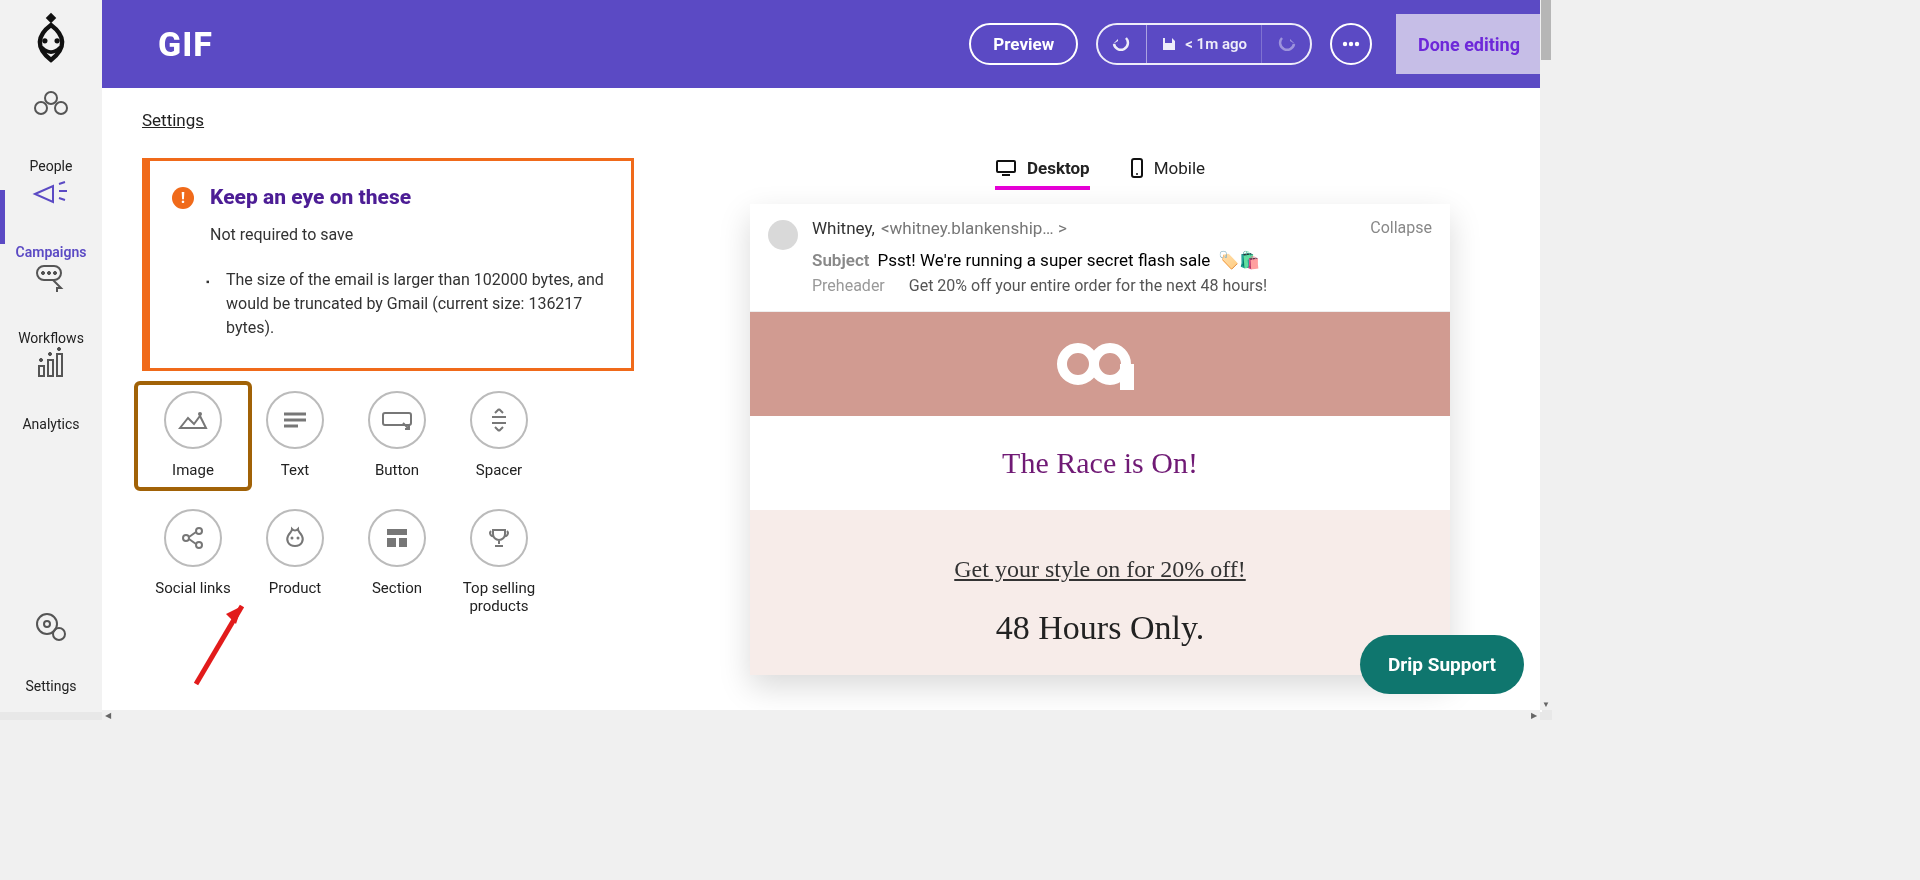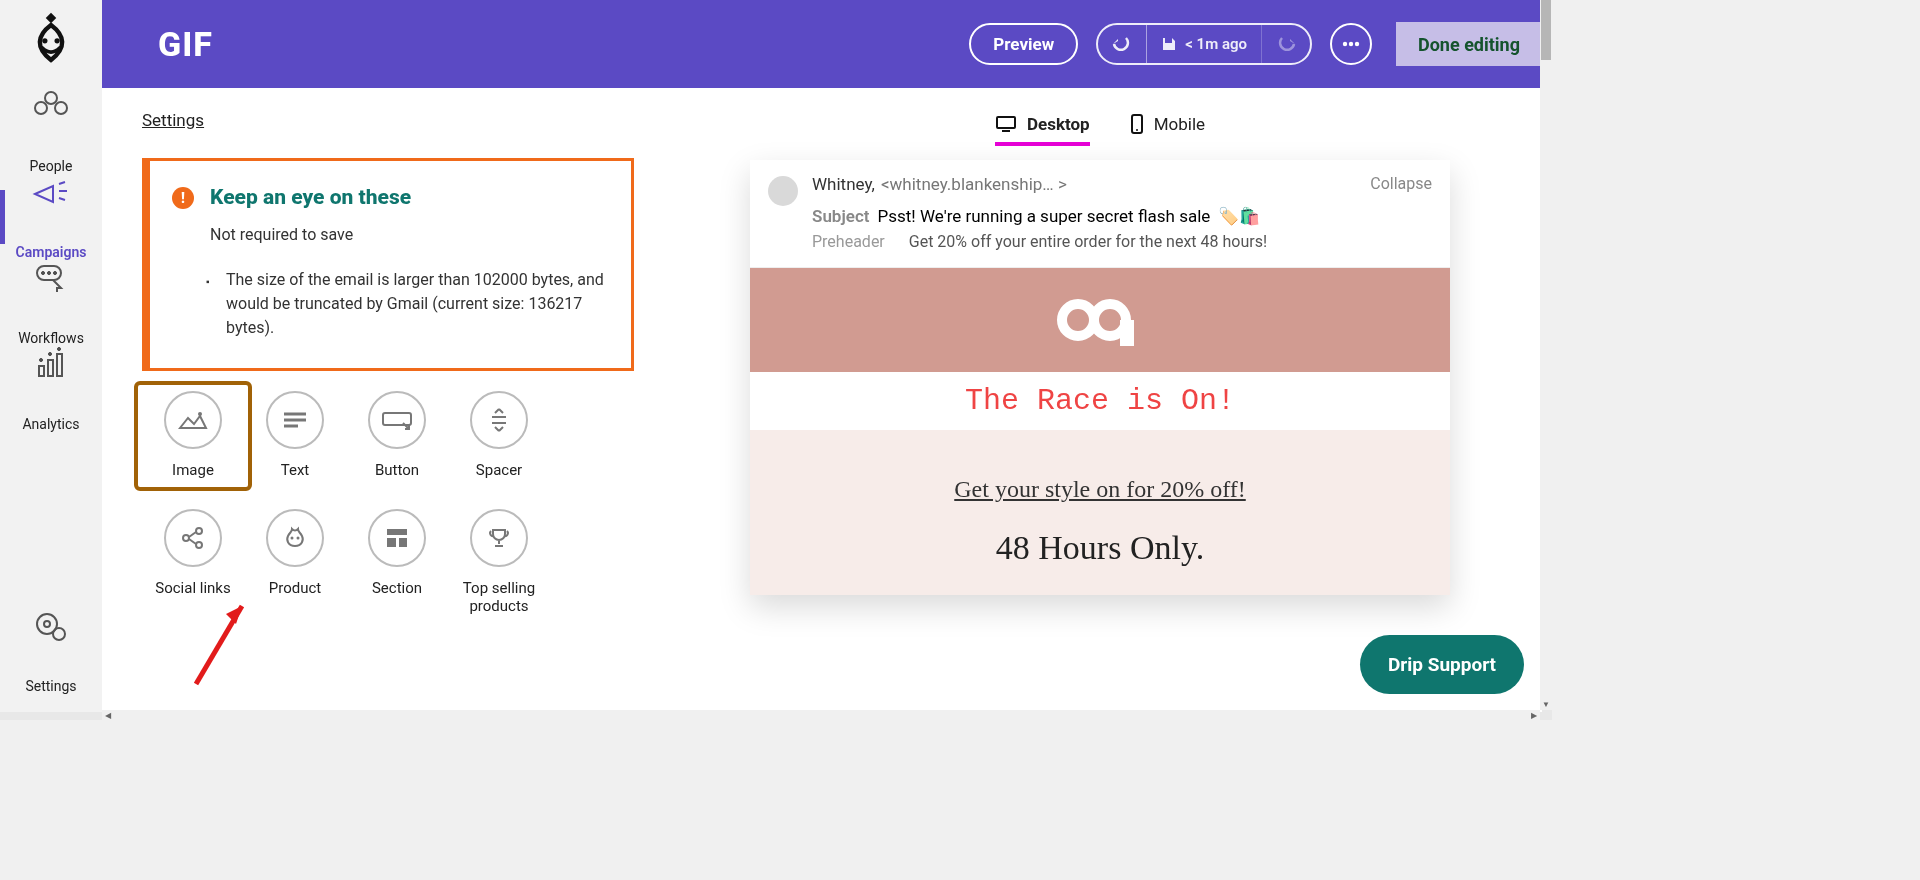--- a/index.html
+++ b/index.html
@@ -38,70 +38,70 @@
   .btn-outline {
     height:42px; padding:0 22px; border:2px solid #fff; border-radius:21px;
     display:flex; align-items:center; justify-content:center; font-size:17px; font-weight:700; color:#fff; cursor:pointer;
   }
   .toolbar-group { display:flex; border:2px solid #fff; opacity:0.9; border-radius:21px; height:42px; overflow:hidden; }
   .tg-seg { display:flex; align-items:center; justify-content:center; padding:0 14px; cursor:pointer; gap:8px; font-size:15px; font-weight:600;}
   .tg-seg + .tg-seg { border-left:1px solid rgba(255,255,255,0.55); }
   .tg-seg.dim { opacity:0.45; }
   .btn-more { width:42px; height:42px; border:2px solid #fff; border-radius:21px; display:flex; align-items:center; justify-content:center; cursor:pointer;}
   .btn-done {
-    height:44px; padding:0 22px; background:#C6BEE7; color:#14532d; font-size:18px; font-weight:700;
+    height:60px; padding:0 22px; background:#C6BEE7; color:#6d28d9; font-size:18px; font-weight:700;
     display:flex; align-items:center; cursor:pointer; margin-right:-24px; margin-left:6px;
   }
 
   
   .body { flex:1; display:flex; overflow:hidden; }
   .col-left { width:556px; padding:22px 24px 0 40px; overflow-y:auto; }
   .settings-link { font-size:17px; color:#222; text-decoration:underline; cursor:pointer; margin-bottom:28px; display:inline-block;}
 
   .warn-box {
     border:3px solid #F06A1A; border-left:8px solid #F06A1A;
     padding:24px 24px 28px 22px; margin-bottom:20px;
   }
   .warn-head { display:flex; gap:16px; align-items:flex-start; }
   .warn-icon { width:22px; height:22px; border-radius:50%; background:#F06A1A; color:#fff; font-size:14px; font-weight:900; display:flex; align-items:center; justify-content:center; flex:none; margin-top:2px;}
-  .warn-title { font-size:21px; font-weight:800; color:#0f766e; }
+  .warn-title { font-size:21px; font-weight:800; color:#4c1d95; }
   .warn-sub { font-size:16px; color:#333; margin-top:16px; }
   .warn-body ul { list-style:none; margin:24px 0 0 42px; }
   .warn-body li { font-size:16px; color:#333; line-height:1.5; position:relative; padding-left:12px;}
   .warn-body li::before { content:"▪"; position:absolute; left:-8px; font-size:10px; top:6px;}
 
   .blocks { display:grid; grid-template-columns: repeat(4, 102px); column-gap:0px; row-gap:28px; margin-top:14px; justify-content:start;}
   .block { display:flex; flex-direction:column; align-items:center; gap:12px; cursor:pointer; }
   .block-circle { width:58px; height:58px; border:2px solid #bbb; border-radius:50%; display:flex; align-items:center; justify-content:center; color:#666;}
   .block span { font-size:15px; color:#222; text-align:center; line-height:1.2;}
   .block.highlight { border:4px solid #a16207; padding:6px 4px 8px 4px; margin:-10px -8px; border-radius:6px;}
   .arrow-annot { position:absolute; left:90px; top:500px; pointer-events:none; }
 
   .col-center { flex:1; display:flex; flex-direction:column; align-items:center; padding-top:18px; }
-  .view-tabs { display:flex; gap:40px; height:40px; align-items:center; }
+  .view-tabs { display:flex; gap:40px; height:40px; align-items:center;margin-top:44px; }
   .vtab { display:flex; align-items:center; gap:10px; font-size:17px; color:#222; cursor:pointer; height:40px; border-bottom:4px solid transparent;}
   .vtab.active { border-bottom-color:#E600D6; font-weight:700;}
   .preview-card {
     width:700px; margin-top:14px; background:#fff; box-shadow:0 12px 30px rgba(0,0,0,0.15);
     display:flex; flex-direction:column;
   }
   .pc-head { padding:14px 18px 16px 18px; display:flex; gap:14px; align-items:flex-start; border-bottom:1px solid #eee;}
   .avatar { width:30px; height:30px; border-radius:50%; background:#d9d9d9; flex:none; margin-top:2px;}
   .pc-meta { flex:1; }
   .from-line { font-size:17px; color:#333; display:flex; gap:6px; align-items:baseline; }
   .from-addr { color:#777; }
   .collapse { color:#888; font-size:16px; cursor:pointer; }
   .subj-line { margin-top:12px; font-size:17px; display:flex; align-items:center; gap:8px; flex-wrap:wrap;}
   .subj-line .lbl { color:#888; font-weight:600; }
   .pre-line { margin-top:6px; font-size:16px; color:#555; display:flex; gap:24px;}
   .pre-line .lbl { color:#999; }
 
   .hero { height:104px; background:#D19B91; display:flex; align-items:center; justify-content:center; }
   .hero svg { width:100px; height:60px; }
-  .h1band { padding:12px 10px; text-align:center; font-family: Liberation Mono, monospace; font-size:30px; color:#ef4444; }
+  .h1band { padding:30px 10px; text-align:center; font-family: Liberation Serif, serif; font-size:30px; color:#701a75; }
   .welcome { background:#F7ECE9; padding:46px 20px 28px 20px; text-align:center; font-family: Georgia,'Times New Roman',serif; }
   .welcome .l1 { font-size:24px; color:#333;text-decoration:underline; }
   .welcome .l2 { font-size:34px; color:#222; margin-top:26px; }
 
   .col-right { width:272px; padding:18px 10px 0 20px; }
   .section-link { height:68px; display:flex; align-items:center; font-size:18px; color:#333; position:relative; cursor:pointer;}
   .section-link::before { content:""; position:absolute; left:-14px; top:14px; bottom:14px; width:2px; background:#ccc;}
 
   
   .support {

